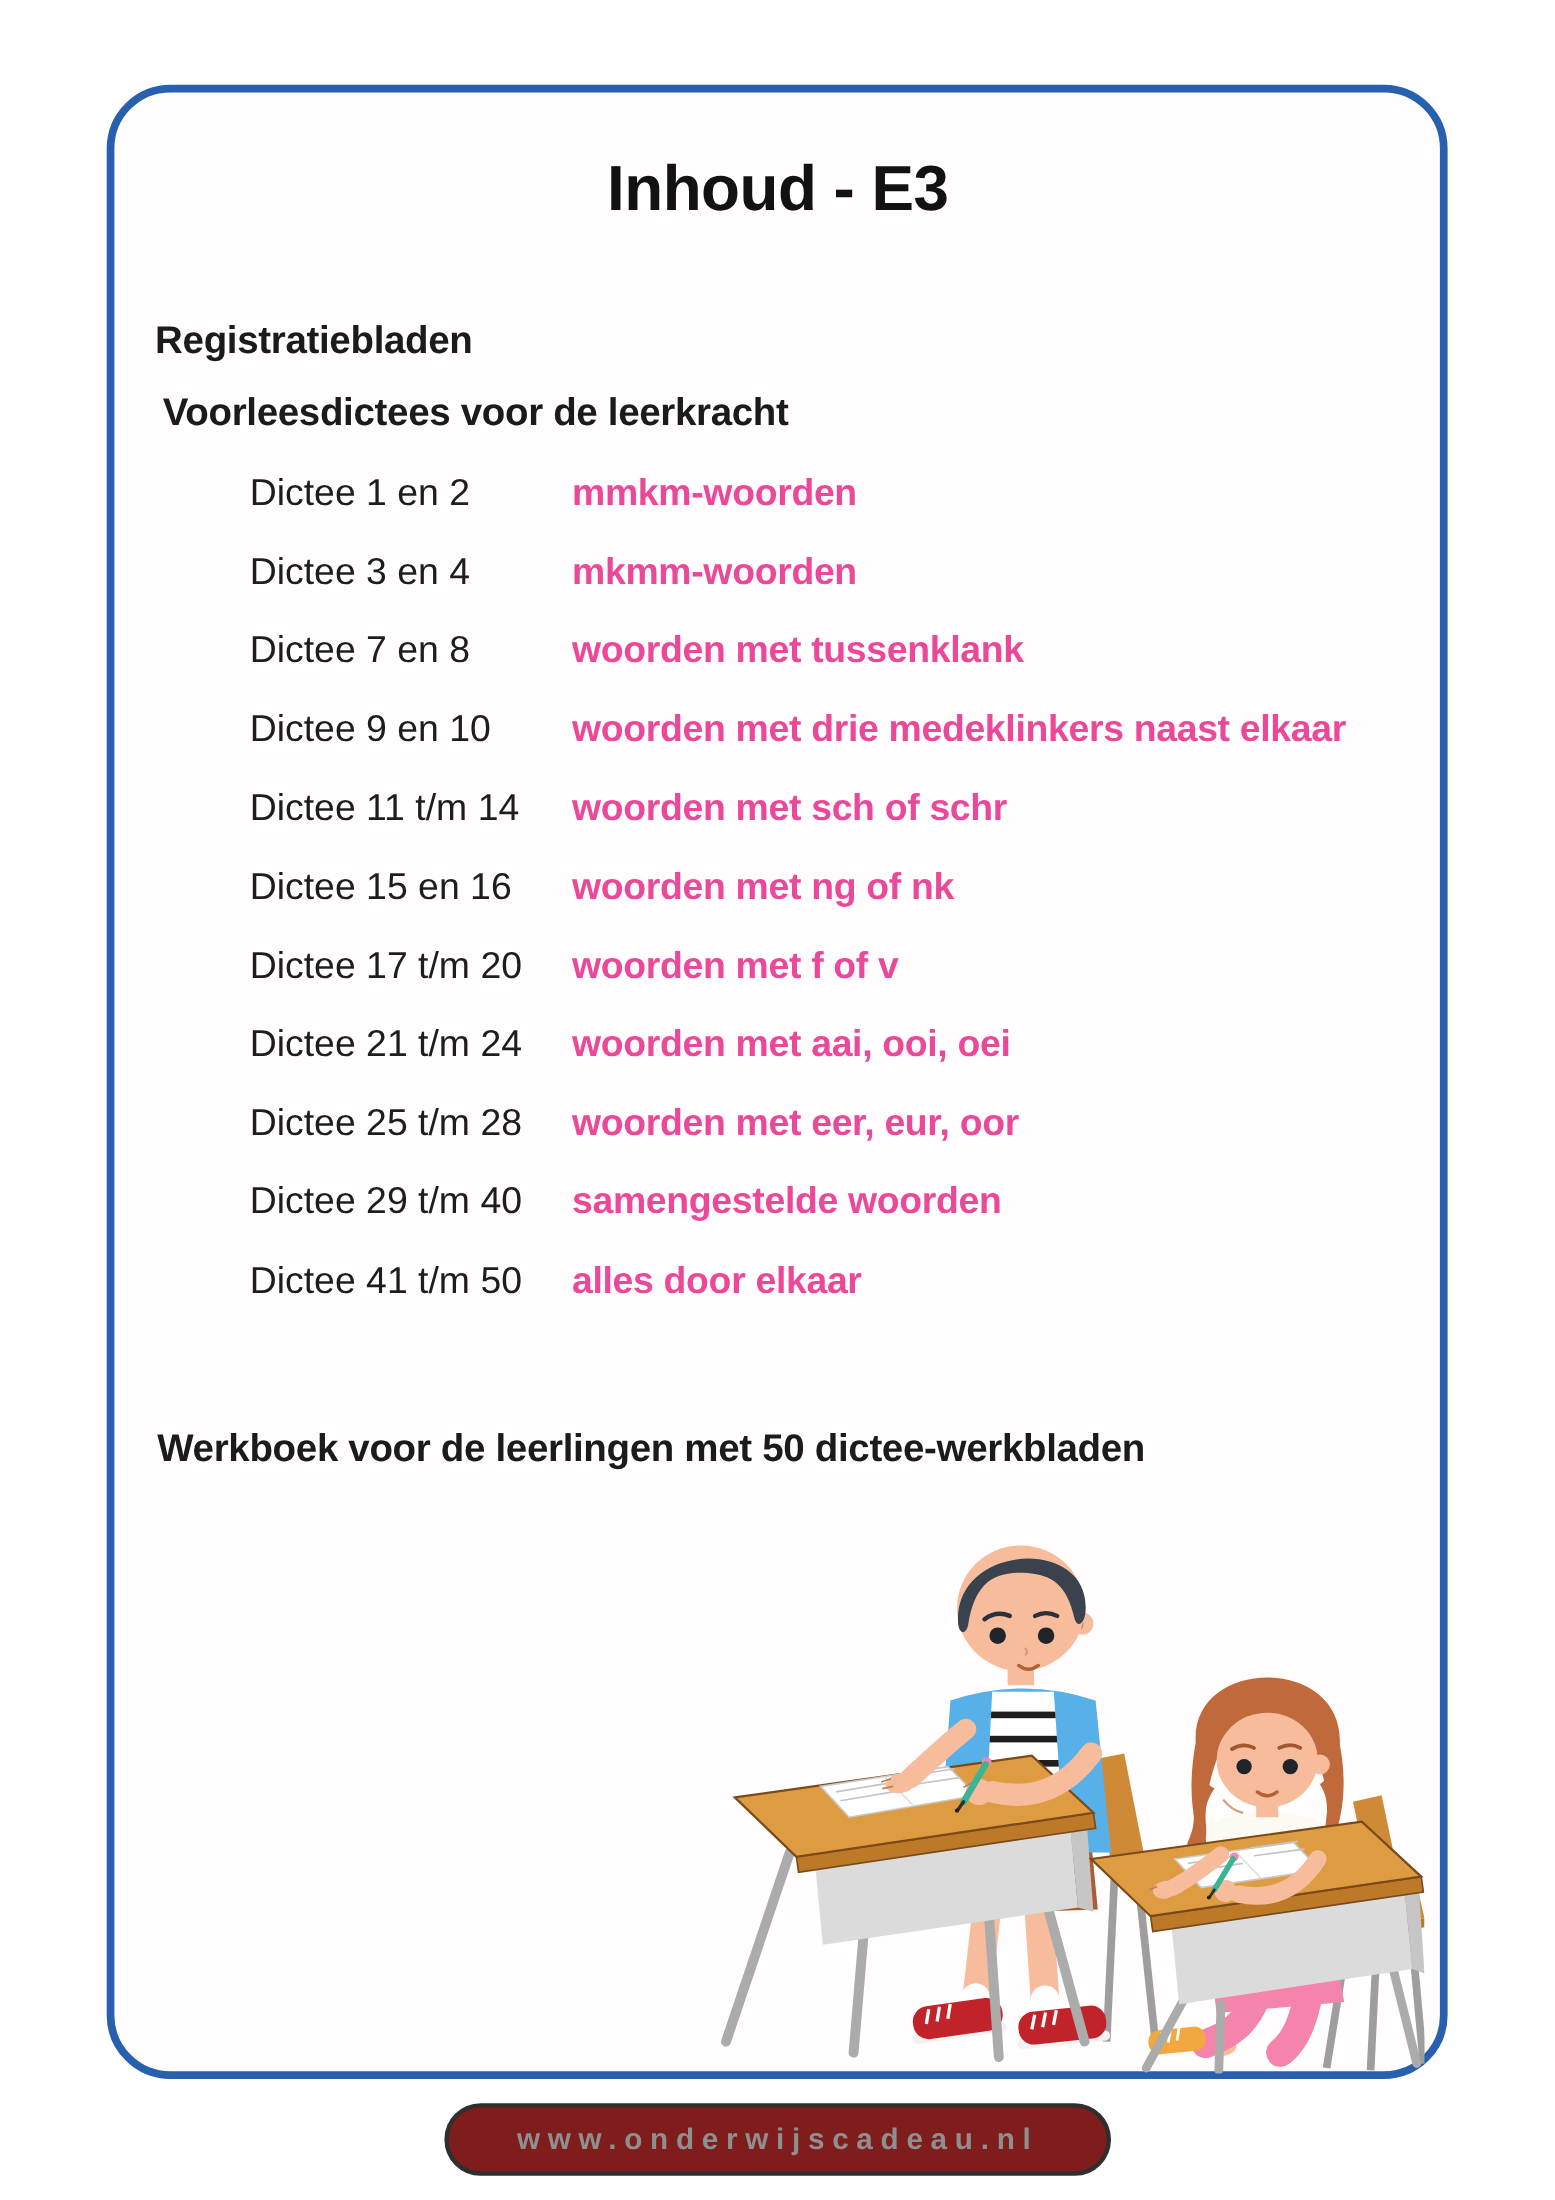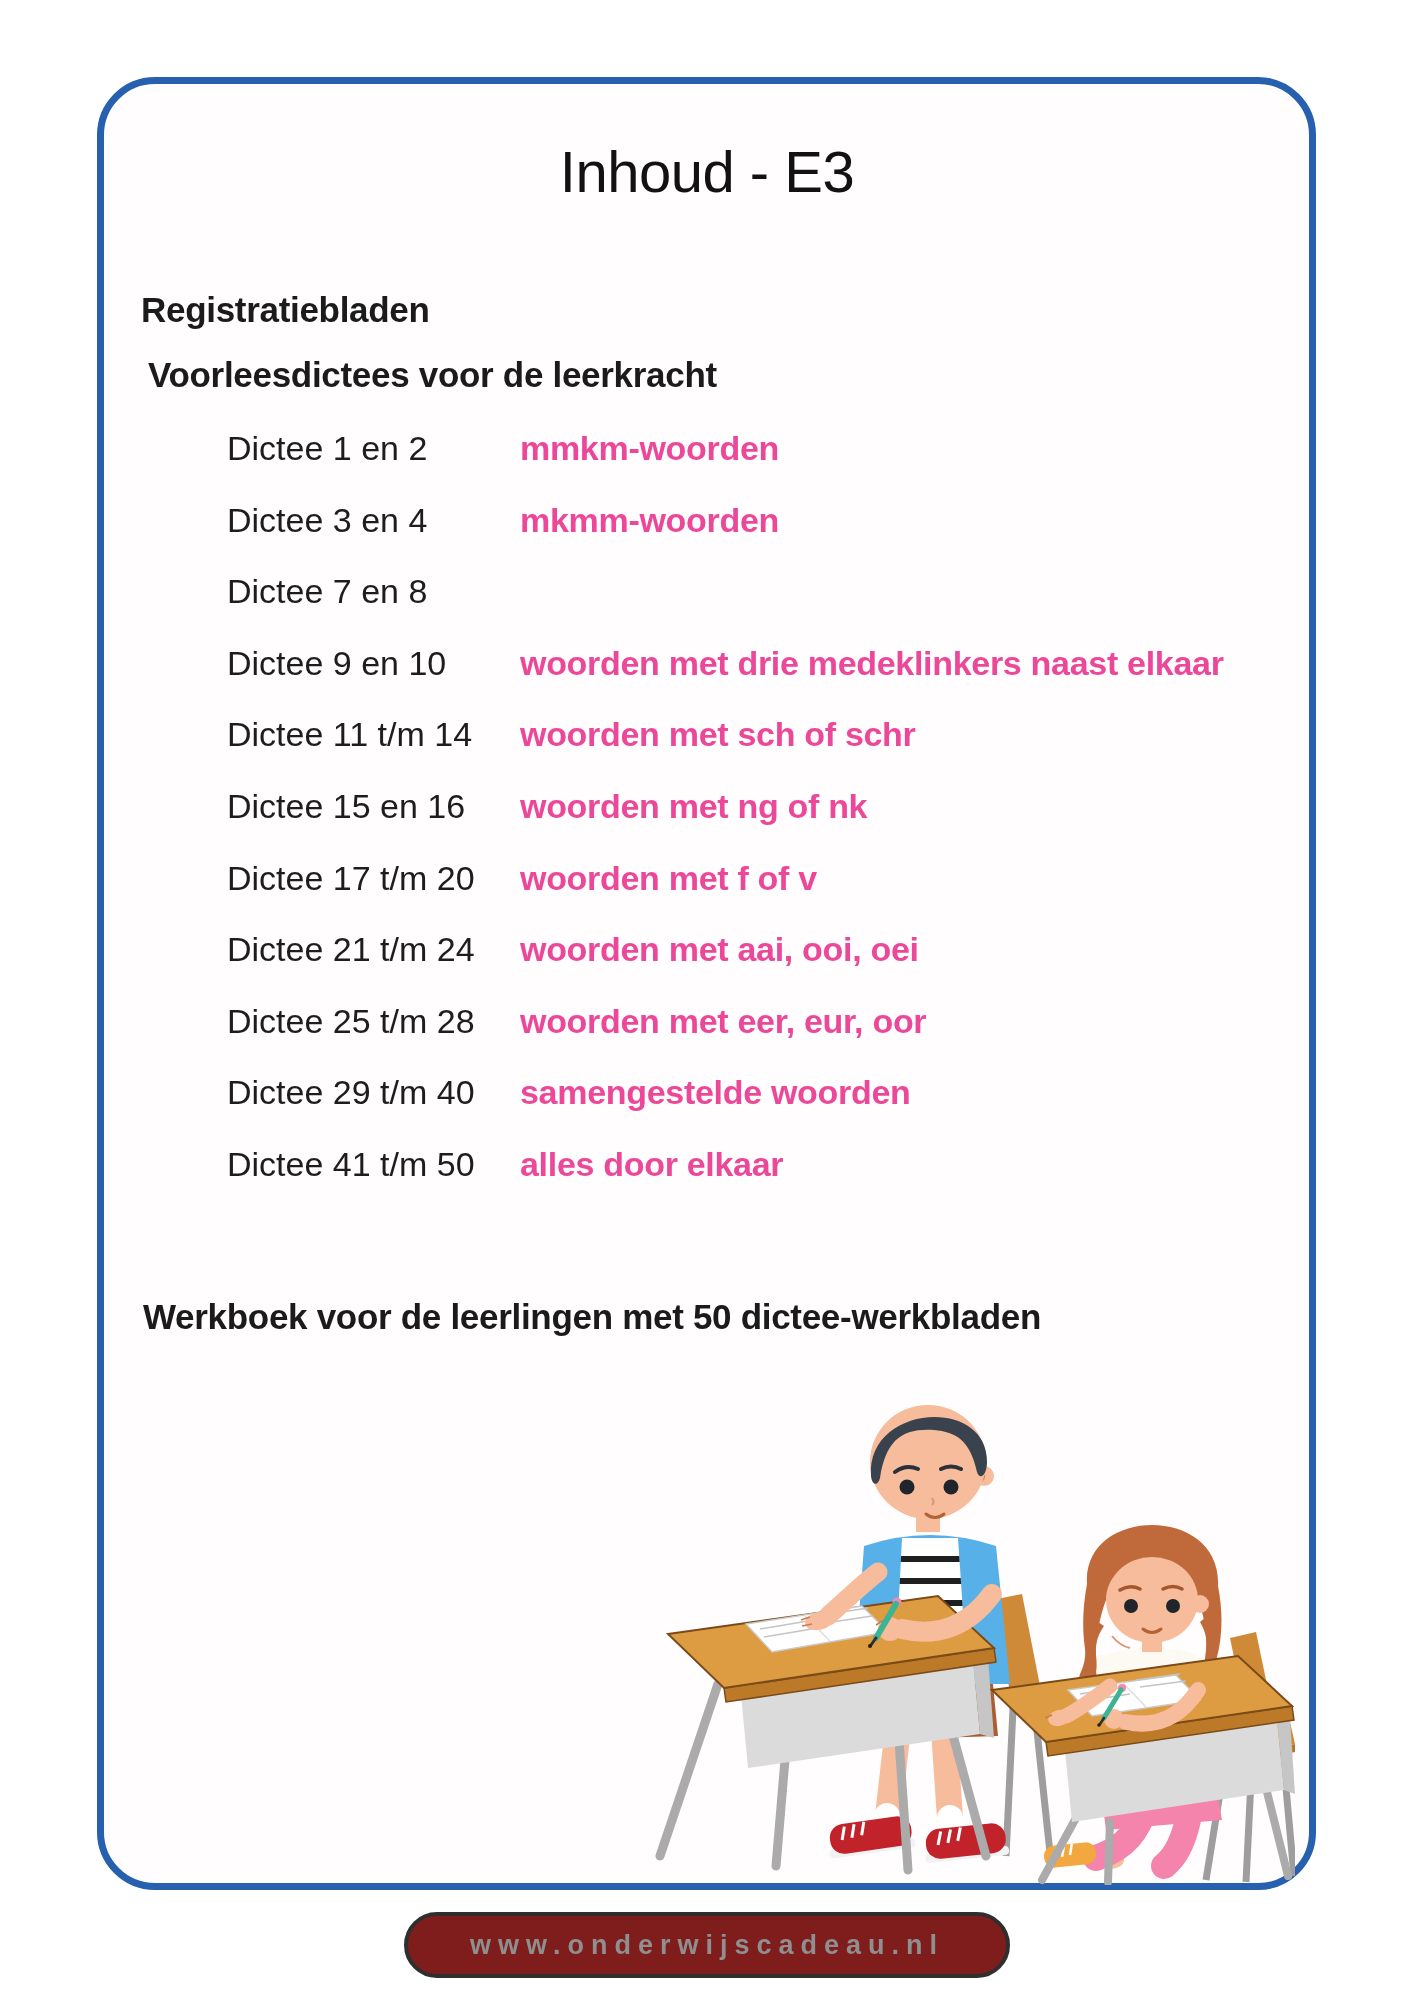--- a/index.html
+++ b/index.html
@@ -18,21 +18,21 @@
     box-sizing: border-box;
     border: 7px solid #2760AE;
     border-radius: 58px;
     background: #FFFDFD;
   }
   .page-title {
     position: absolute;
     left: 0; right: 0; top: 138px;
     text-align: center;
     font-size: 58px;
-    font-weight: normal;
+    font-weight: bold;
     letter-spacing: -0.5px;
     color: #121212;
   }
   .heading {
     position: absolute;
     font-size: 35px;
     font-weight: bold;
     line-height: 42px;
     letter-spacing: -0.3px;
     color: #1B1B1B;
@@ -104,20 +104,21 @@
   <div class="toc-row">
       <span class="lbl">Dictee 1 en 2</span>
       <span class="desc">mmkm-woorden</span>
     </div>
   <div class="toc-row">
       <span class="lbl">Dictee 3 en 4</span>
       <span class="desc">mkmm-woorden</span>
     </div>
   <div class="toc-row">
       <span class="lbl">Dictee 7 en 8</span>
+      <span class="desc">woorden met tussenklank</span>
     </div>
   <div class="toc-row">
       <span class="lbl">Dictee 9 en 10</span>
       <span class="desc">woorden met drie medeklinkers naast elkaar</span>
     </div>
   <div class="toc-row">
       <span class="lbl">Dictee 11 t/m 14</span>
       <span class="desc">woorden met sch of schr</span>
     </div>
   <div class="toc-row">

